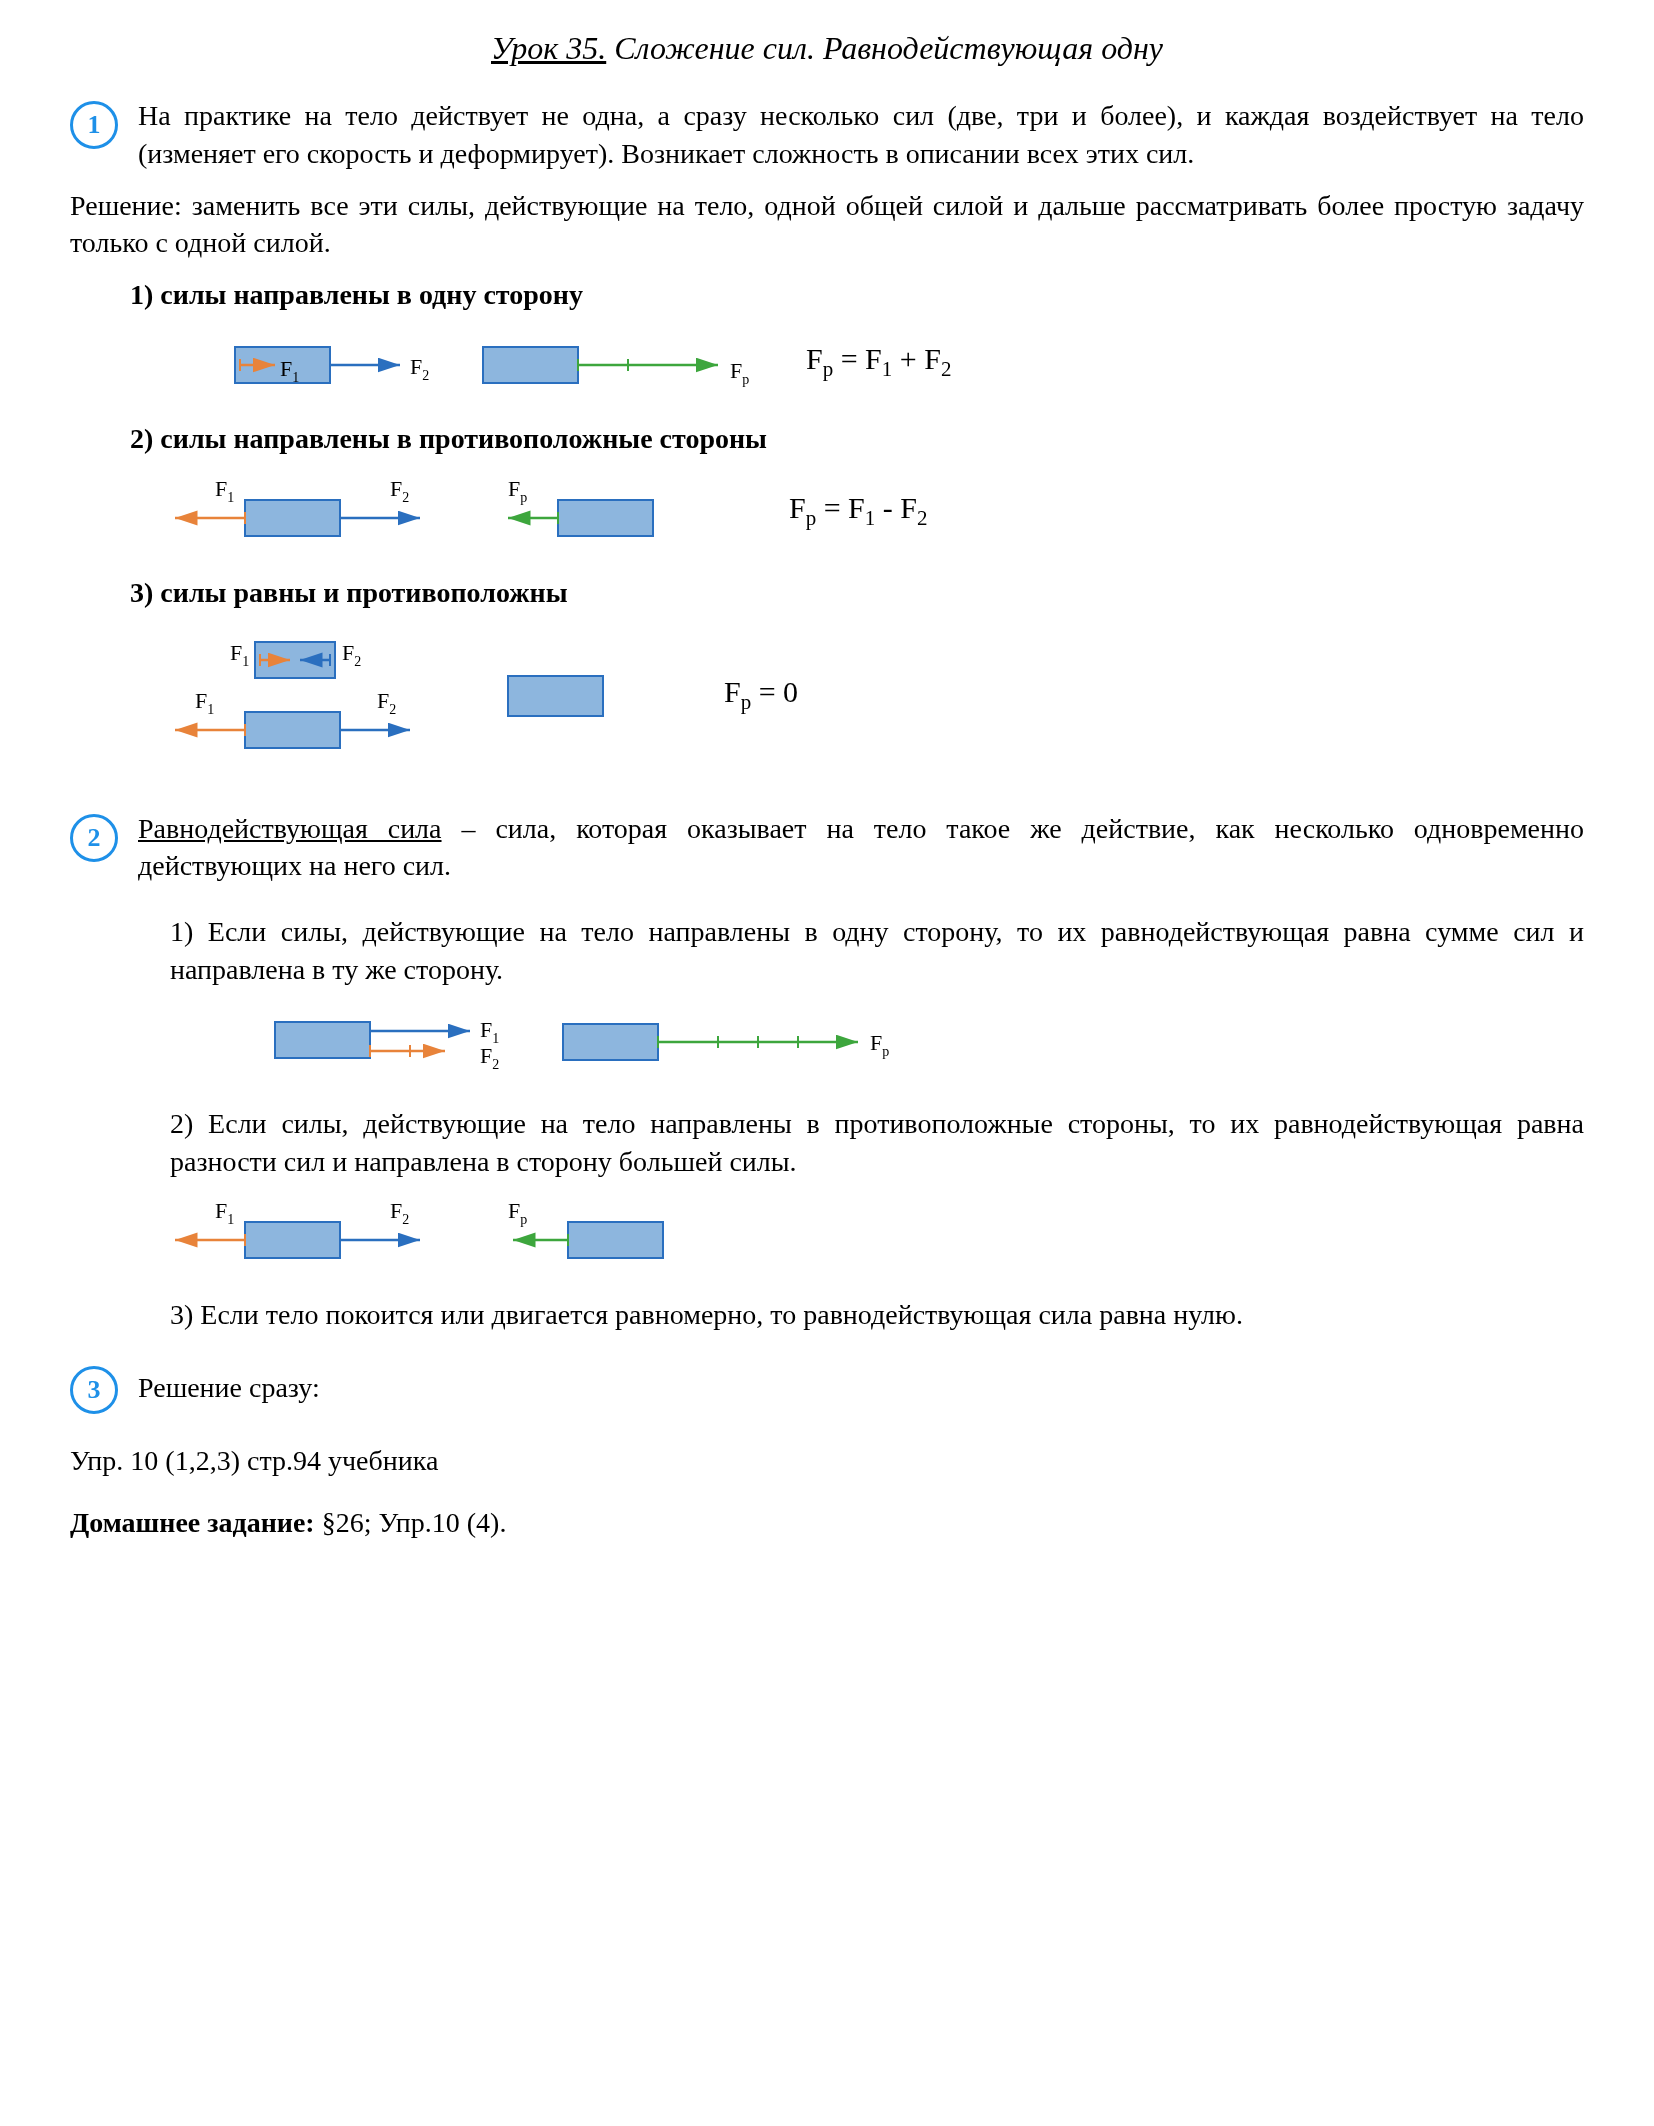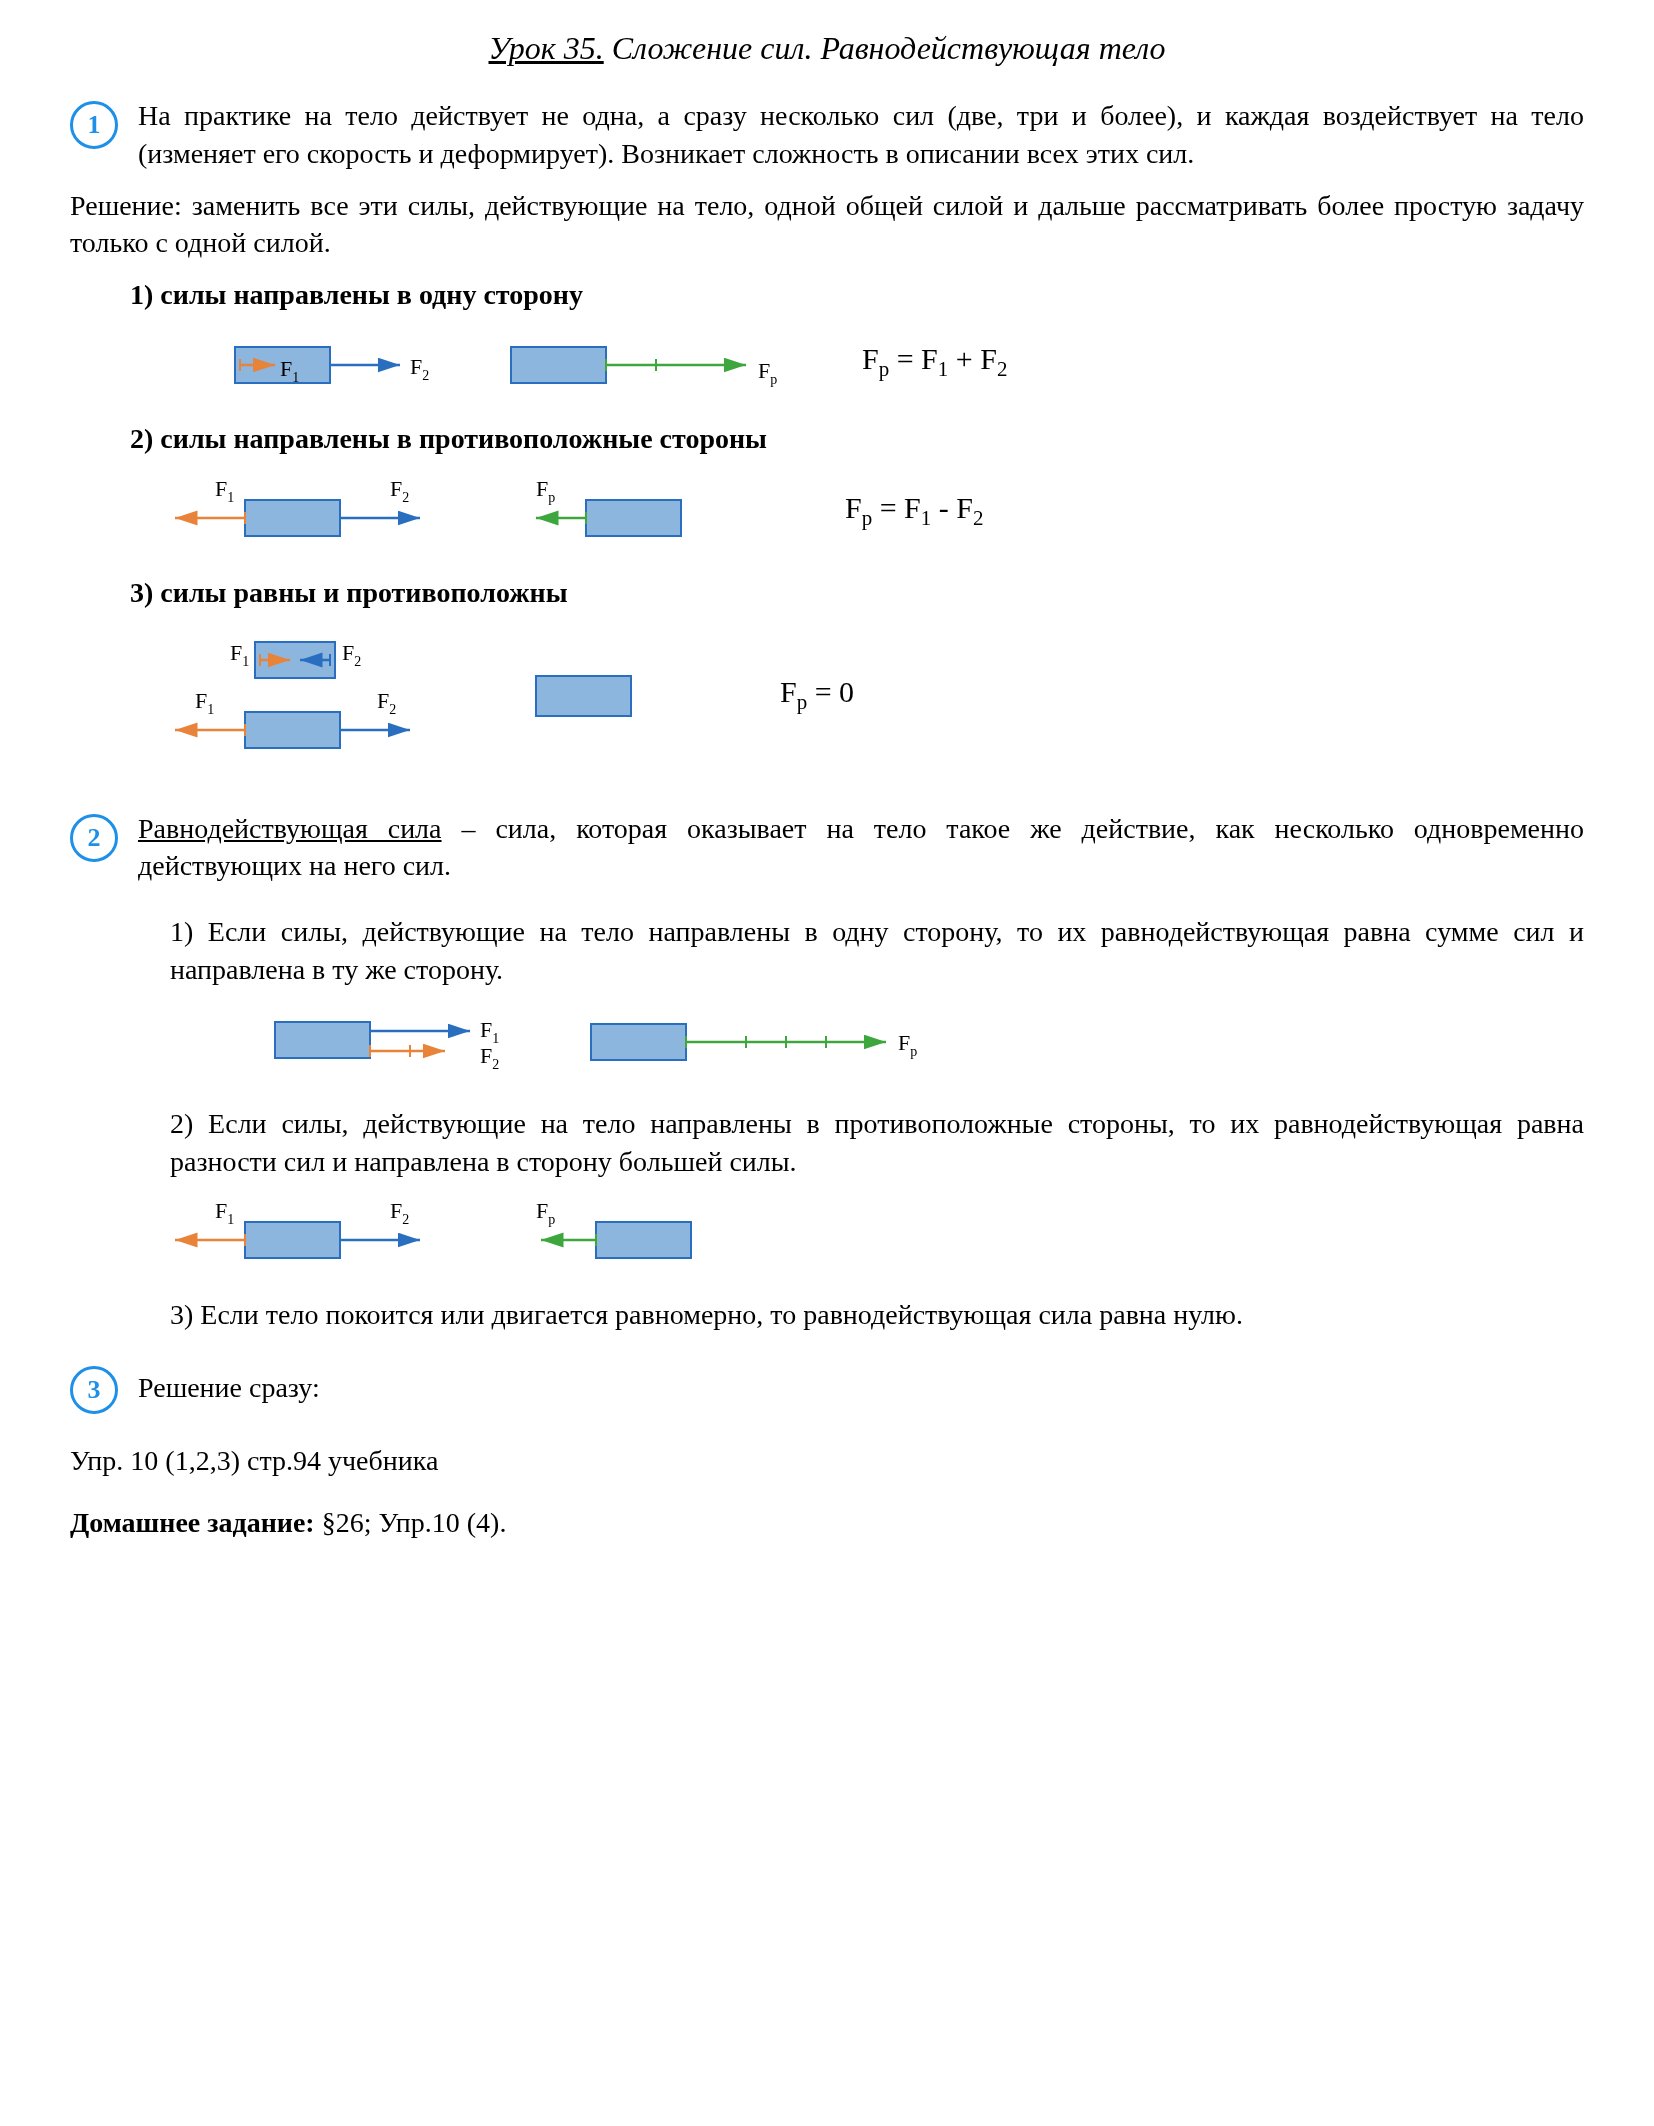--- a/index.html
+++ b/index.html
@@ -46,31 +46,31 @@
       display: inline-block;
       vertical-align: middle;
     }
     .sub { font-size: 0.7em; vertical-align: sub; }
     .underline { text-decoration: underline; }
     .bi { font-weight: bold; }
     svg { display: block; }
     .row-flex {
       display: flex;
       align-items: center;
-      gap: 56px;
+      gap: 28px;
       flex-wrap: nowrap;
     }
     .section-start { display:flex; align-items:flex-start; }
     .section-start .bullet-num { margin-top: 4px; flex-shrink:0; }
   </style>
 </head>
 <body>
 
 <div class="title">
-  <span class="under">Урок 35.</span><span> Сложение сил. Равнодействующая тело</span>
+  <span class="under">Урок 35.</span><span> Сложение сил. Равнодействующая одну</span>
 </div>
 
 <div class="section-start">
   <span class="bullet-num">1</span>
   <div style="flex:1;">
     <p class="justify" style="text-indent:0;">На практике на тело действует не одна, а сразу несколько сил (две, три и более), и каждая воздействует на тело (изменяет его скорость и деформирует). Возникает сложность в описании всех этих сил.</p>
   </div>
 </div>
 <p class="justify">Решение: заменить все эти силы, действующие на тело, одной общей силой и дальше рассматривать более простую задачу только с одной силой.</p>
 

